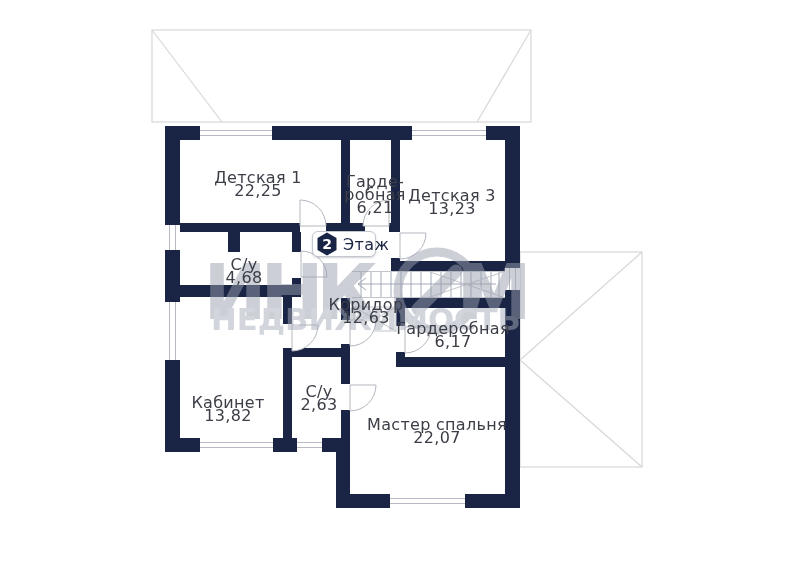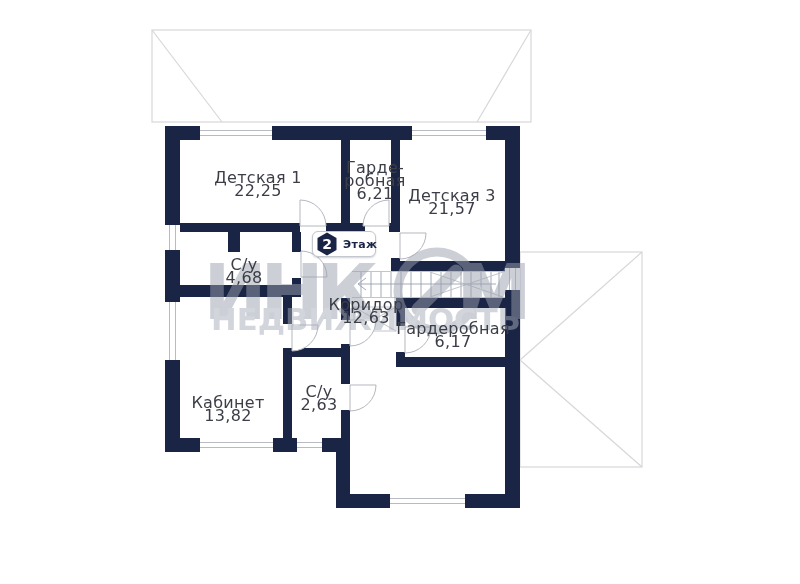--- a/index.html
+++ b/index.html
@@ -15,21 +15,21 @@
   .thin{stroke:#c2c5cc;stroke-width:1;fill:none;}
   .tread{stroke:#99a0b0;stroke-width:0.9;}
   .lbl{position:absolute;transform:translate(-50%,-50%);text-align:center;white-space:nowrap;
        font-size:16px;line-height:13px;color:#3c3e47;letter-spacing:.3px;}
   .lbl span{display:block;}
   .badge{position:absolute;left:312px;top:231px;width:64px;height:26px;background:#fff;
          border:1px solid #c3c7ce;border-radius:6px;box-shadow:0 1px 2px rgba(0,0,0,.18);
          display:flex;align-items:center;gap:5px;padding-left:3px;box-sizing:border-box;}
   .badge .hex{position:relative;width:22px;height:24px;flex:0 0 auto;}
   .badge .hex svg{position:static;}
-  .badge .floor-word{font-size:11px;font-weight:bold;color:#1a2445;letter-spacing:.4px;}
+  .badge .floor-word{font-size:16px;font-weight:normal;color:#1a2445;letter-spacing:.4px;}
   .wm-letter{font-weight:bold;font-size:76px;fill:#9aa1af;}
   .wm-sub{font-weight:bold;font-size:30px;fill:#a7adb9;}
 </style>
 </head>
 <body>
 
 <div class="stage">
 
 <svg width="800" height="584" viewBox="0 0 800 584">
 
@@ -177,48 +177,52 @@
     <line x1="418" y1="309" x2="456" y2="271" stroke="#9aa1af" stroke-width="13" stroke-linecap="round"></line>
     <text class="wm-letter" x="494" y="319" text-anchor="middle">М</text>
     <text class="wm-sub" x="366" y="330" text-anchor="middle" textLength="310" lengthAdjust="spacingAndGlyphs">НЕДВИЖИМОСТЬ</text>
   </g>
 </svg>
 
   <div class="lbl" style="left:258px;top:184px;">
     <span>Детская 1</span>
     <span>22,25</span>
   </div>
-  <div class="lbl" style="left:370px;top:180px;padding-left:10px;">
+  <div class="lbl" style="left:370px;top:194px;padding-left:10px;">
     <span>Гарде-</span>
     <span>робная</span>
     <span>6,21</span>
   </div>
   <div class="lbl" style="left:452px;top:202px;">
     <span>Детская 3</span>
-    <span>21,57</span>
+    <span>13,23</span>
   </div>
   <div class="lbl" style="left:244px;top:271px;">
     <span>С/у</span>
     <span>4,68</span>
   </div>
   <div class="lbl" style="left:326px;top:311px;margin-left:40px;">
     <span>Коридор</span>
     <span>12,63</span>
   </div>
   <div class="lbl" style="left:453px;top:335px;">
     <span>Гардеробная</span>
     <span>6,17</span>
   </div>
   <div class="lbl" style="left:228px;top:385px;margin-top:24px;">
     <span>Кабинет</span>
     <span>13,82</span>
   </div>
   <div class="lbl" style="left:319px;top:398px;">
     <span>С/у</span>
     <span>2,63</span>
+  </div>
+  <div class="lbl" style="left:437px;top:431px;">
+    <span>Мастер спальня</span>
+    <span>22,07</span>
   </div>
 
   <div class="badge">
     <span class="hex">
       <svg width="22" height="24" viewBox="0 0 22 24">
         <polygon points="11,0.5 20.5,6 20.5,18 11,23.5 1.5,18 1.5,6" fill="#1a2445"></polygon>
         <text x="11" y="17" text-anchor="middle" font-size="14" font-weight="bold" fill="#ffffff">2</text>
       </svg>
     </span>
     <span class="floor-word">Этаж</span>

